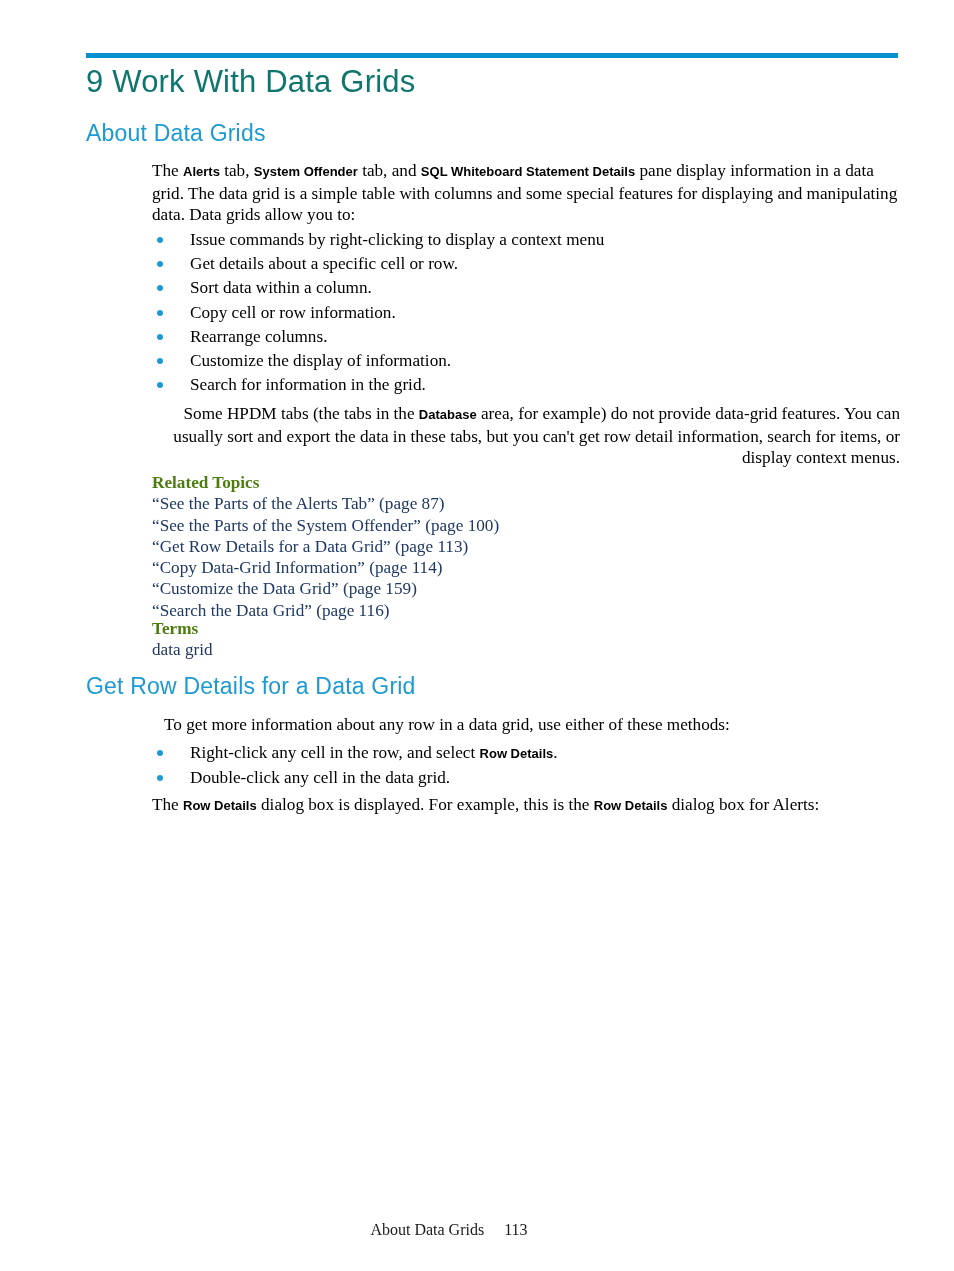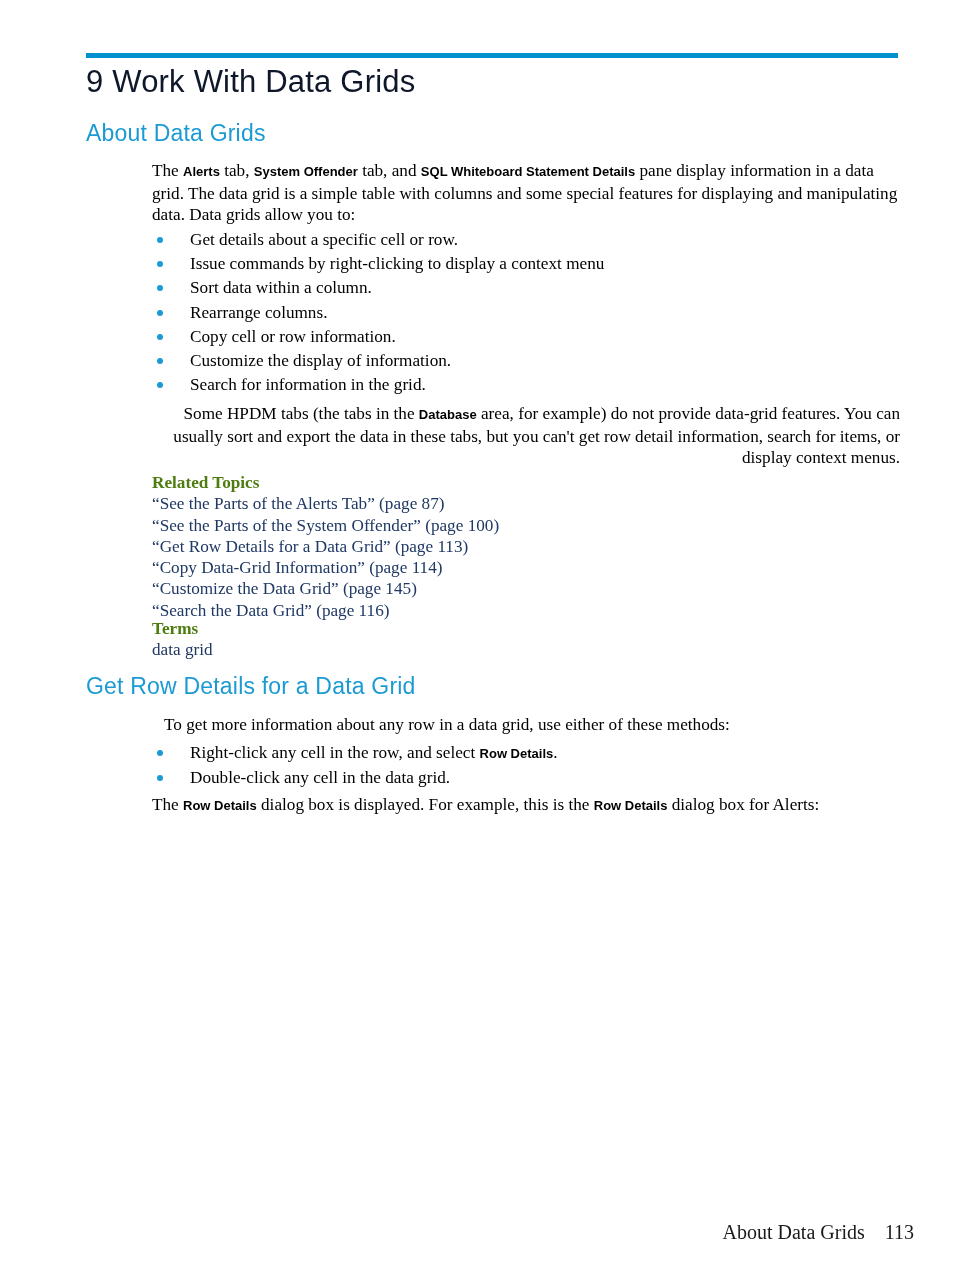--- a/index.html
+++ b/index.html
@@ -37,21 +37,21 @@
 
   
   .h1 {
     position: absolute;
     left: 86px;
     top: 64px;
     font-family: "Liberation Sans", "DejaVu Sans", sans-serif;
     font-weight: 400;
     font-size: 31px;
     letter-spacing: 0.2px;
-    color: #0f172a;
+    color: #0f766e;
     white-space: nowrap;
   }
   .h2 {
     position: absolute;
     left: 86px;
     font-family: "Liberation Sans", "DejaVu Sans", sans-serif;
     font-weight: 400;
     font-size: 23px;
     letter-spacing: 0.2px;
     color: #1B9AD3;
@@ -135,26 +135,26 @@
   .terms {
     position: absolute;
     left: 152px;
     top: 618px;
     width: 700px;
   }
 
   
   .footer {
     position: absolute;
-    left: 16px;
+    left: 0;
     top: 1221px;
     width: 898px;
-    text-align: right;
-    font-family: "Liberation Serif", "DejaVu Serif", serif;
-    font-size: 20px;
+    text-align: center;
+    font-family: "Liberation Serif", "DejaVu Serif", serif;
+    font-size: 16px;
     color: #1a1a1a;
   }
   .footer .fnum {
     display: inline-block;
     margin-left: 20px;
   }
 </style>
 </head>
 <body>
 
@@ -162,38 +162,38 @@
 
   <div class="top-rule"></div>
 
   <div class="h1">9 Work With Data Grids</div>
 
   <div class="h2 h2-about">About Data Grids</div>
 
   <div class="body-block p-intro"><span>The </span><b class="ui">Alerts</b><span> tab, </span><b class="ui">System Offender</b><span> tab, and </span><b class="ui">SQL Whiteboard Statement Details</b><span> pane display information in a data grid. The data grid is a simple table with columns and some special features for displaying and manipulating data. Data grids allow you to:</span></div>
 
   <div class="bullets bullets-main">
+    <div class="bullet-item">Issue commands by right-clicking to display a context menu</div>
     <div class="bullet-item">Get details about a specific cell or row.</div>
-    <div class="bullet-item">Issue commands by right-clicking to display a context menu</div>
     <div class="bullet-item">Sort data within a column.</div>
+    <div class="bullet-item">Copy cell or row information.</div>
     <div class="bullet-item">Rearrange columns.</div>
-    <div class="bullet-item">Copy cell or row information.</div>
     <div class="bullet-item">Customize the display of information.</div>
     <div class="bullet-item">Search for information in the grid.</div>
   </div>
 
   <div class="body-block p-hpdm"><span>Some HPDM tabs (the tabs in the </span><b class="ui">Database</b><span> area, for example) do not provide data-grid features. You can usually sort and export the data in these tabs, but you can't get row detail information, search for items, or display context menus.</span></div>
 
   <div class="related">
     <div class="rt-heading">Related Topics</div>
     <div class="rt-link">“See the Parts of the Alerts Tab” (page 87)</div>
     <div class="rt-link">“See the Parts of the System Offender” (page 100)</div>
     <div class="rt-link">“Get Row Details for a Data Grid” (page 113)</div>
     <div class="rt-link">“Copy Data-Grid Information” (page 114)</div>
-    <div class="rt-link">“Customize the Data Grid” (page 145)</div>
+    <div class="rt-link">“Customize the Data Grid” (page 159)</div>
     <div class="rt-link">“Search the Data Grid” (page 116)</div>
   </div>
 
   <div class="terms">
     <div class="rt-heading">Terms</div>
     <div class="rt-link">data grid</div>
   </div>
 
   <div class="h2 h2-getrow">Get Row Details for a Data Grid</div>
 

